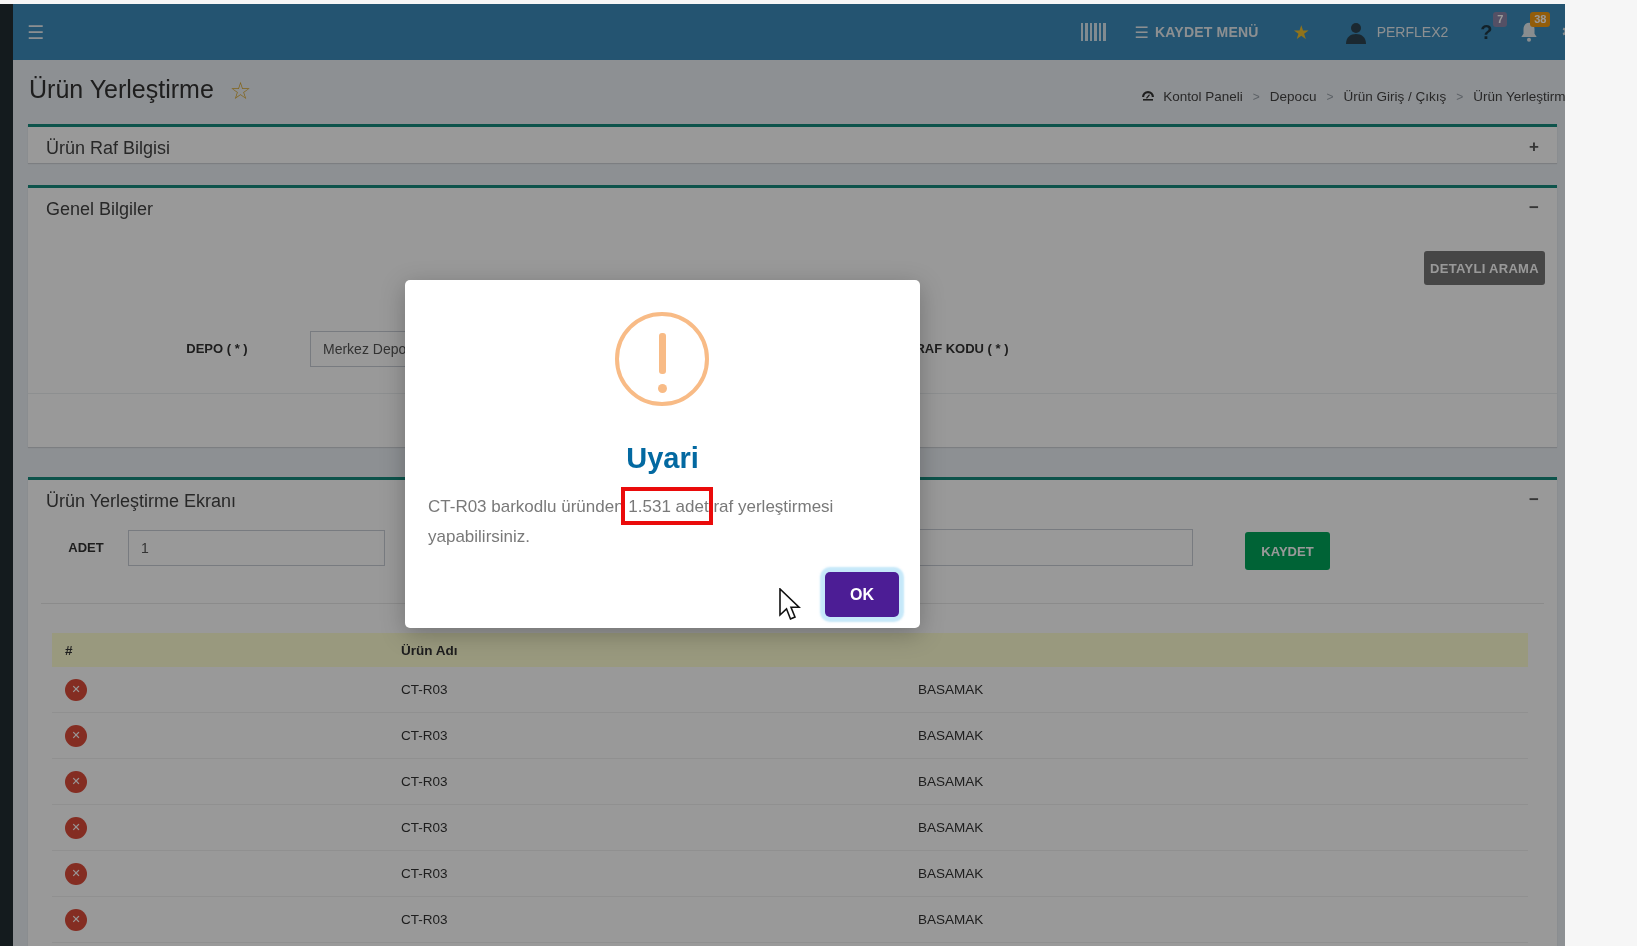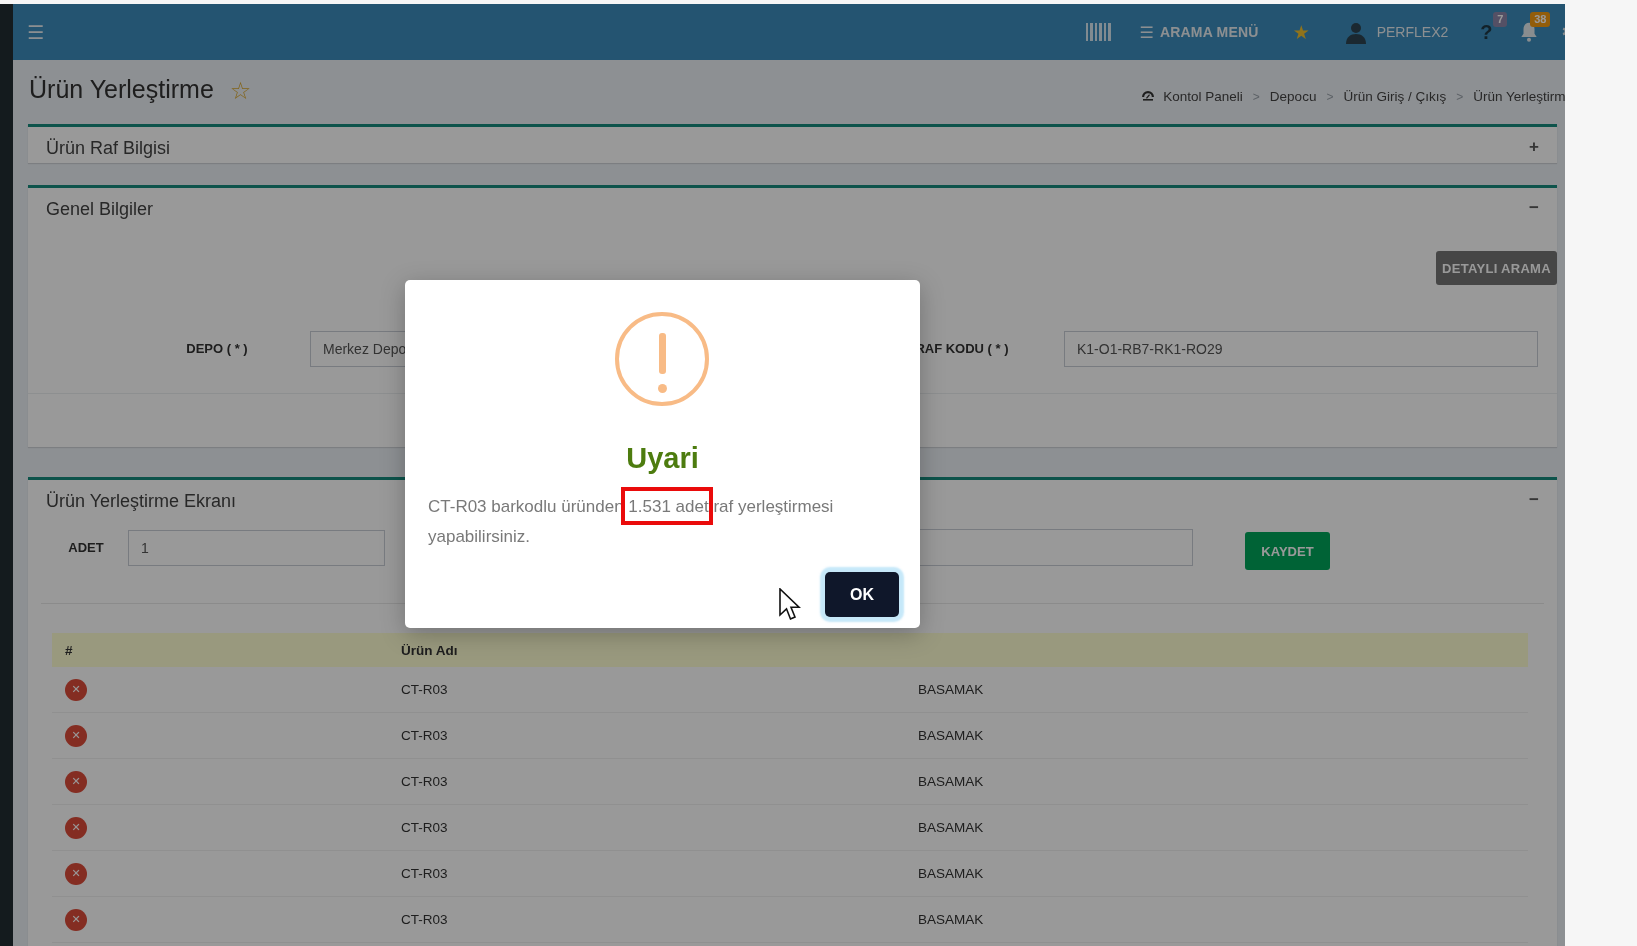--- a/index.html
+++ b/index.html
@@ -76,21 +76,21 @@
   .box-title { position:absolute; left:18px; top:11px; font-size:18px; color:#444; font-weight:400; }
   .box-toggle { position:absolute; right:18px; top:10px; font-size:17px; font-weight:700; color:#5a5a5a; cursor:pointer; }
   .box1 { top:120px; height:39px; z-index:1; }
   .box2 { top:181px; height:262px; z-index:1; }
   .box2-footer { position:absolute; left:0; top:205px; width:100%; height:57px; border-top:1px solid #eceef0; }
   .box3 { top:473px; height:469px; z-index:1; }
   .btn {
     border:none; cursor:pointer; font-family:inherit;
     font-size:13px; font-weight:700; color:#fff; border-radius:3px;
   }
-  .btn-search { position:absolute; right:0; top:63px; width:121px; height:34px; background:#757575; letter-spacing:.3px; }
+  .btn-search { position:absolute; right:12px; top:63px; width:121px; height:34px; background:#757575; letter-spacing:.3px; }
   .btn-save { position:absolute; left:1217px; top:52px; width:85px; height:38px; background:#00a65a; }
   .field-label { position:absolute; font-size:13px; font-weight:700; color:#333; text-align:center; }
   .txt {
     position:absolute; height:36px; border:1px solid #c9cdd5; background:#fff;
     font-family:inherit; font-size:14px; color:#555; padding:0 12px;
   }
   .lbl-depo { left:129px; top:153px; width:120px; }
   .txt-depo { left:282px; top:143px; width:280px; }
   .lbl-raf { left:864px; top:153px; width:140px; }
   .txt-raf { left:1036px; top:143px; width:474px; }
@@ -123,30 +123,30 @@
     position:absolute; left:405px; top:276px; width:515px; height:348px;
     background:#fff; border-radius:5px; z-index:10;
     box-shadow:0 6px 24px rgba(0,0,0,.25);
   }
   .warn-circle {
     position:absolute; left:210px; top:32px; width:94px; height:94px;
     border:4px solid #f8bb86; border-radius:50%;
   }
   .warn-bar { position:absolute; left:254px; top:53px; width:7px; height:41px; background:#f8bb86; border-radius:3px; }
   .warn-dot { position:absolute; left:253px; top:104px; width:9px; height:9px; background:#f8bb86; border-radius:50%; }
-  .modal-title { position:absolute; left:0; top:162px; width:100%; text-align:center; font-size:29px; font-weight:600; color:#4d7c0f; }
+  .modal-title { position:absolute; left:0; top:162px; width:100%; text-align:center; font-size:29px; font-weight:600; color:#0369a1; }
   .modal-text { position:absolute; left:23px; top:212px; width:465px; font-size:17px; line-height:30px; color:#797979; }
   .hl { position:relative; }
   .hl::after {
     content:""; position:absolute; left:-7px; right:-4px; top:-10px; bottom:-9px;
     border:4px solid #ea0b0b; pointer-events:none;
   }
   .btn-ok {
     position:absolute; left:420px; top:292px; width:74px; height:45px;
-    background:#0f172a; border:none; border-radius:5px;
+    background:#4c1d95; border:none; border-radius:5px;
     color:#fff; font-size:16px; font-weight:700; font-family:inherit; cursor:pointer;
     box-shadow:0 0 2px 5px rgba(151,213,244,.55);
   }
   
   .cursor { position:absolute; left:778px; top:584px; z-index:20; }
 </style>
 </head>
 <body>
 
 <div class="viewport">
@@ -156,21 +156,21 @@
   <div class="navbar">
     <div class="nav-left">
       <span class="hamburger">☰</span>
     </div>
     <div class="nav-right">
       <span class="nav-item">
           <span class="barcode-glyph"></span>
         </span>
       <span class="nav-item quick-menu">
         <span class="bars">☰</span>
-        <span>ARAMA MENÜ</span>
+        <span>KAYDET MENÜ</span>
       </span>
       <span class="nav-item nav-star">★</span>
       <span class="nav-item user-block">
         <svg width="24" height="24" viewBox="0 0 24 24">
           <circle cx="12" cy="8" r="5" fill="#2e4450"></circle>
           <path d="M2 24 C2 17 6.5 14 12 14 C17.5 14 22 17 22 24 Z" fill="#2e4450"></path>
         </svg>
         <span>PERFLEX2</span>
       </span>
       <span class="nav-item help-block">
@@ -211,21 +211,20 @@
     <span class="box-toggle">+</span>
   </div>
 
   <div class="box box2">
     <span class="box-title">Genel Bilgiler</span>
     <span class="box-toggle">−</span>
     <button class="btn btn-search">DETAYLI ARAMA</button>
     <label class="field-label lbl-depo">DEPO ( * )</label>
     <input class="txt txt-depo" value="Merkez Depo" style="">
     <label class="field-label lbl-raf">RAF KODU ( * )</label>
-    <input class="txt txt-raf" value="K1-O1-RB7-RK1-RO29" style="">
     <div class="box2-footer"></div>
   </div>
 
   <div class="box box3">
     <span class="box-title">Ürün Yerleştirme Ekranı</span>
     <span class="box-toggle">−</span>
     <label class="field-label lbl-adet">ADET</label>
     <input class="txt txt-adet" value="1" style="">
     <input class="txt txt-barkod" value="" style="">
     <button class="btn btn-save">KAYDET</button>

